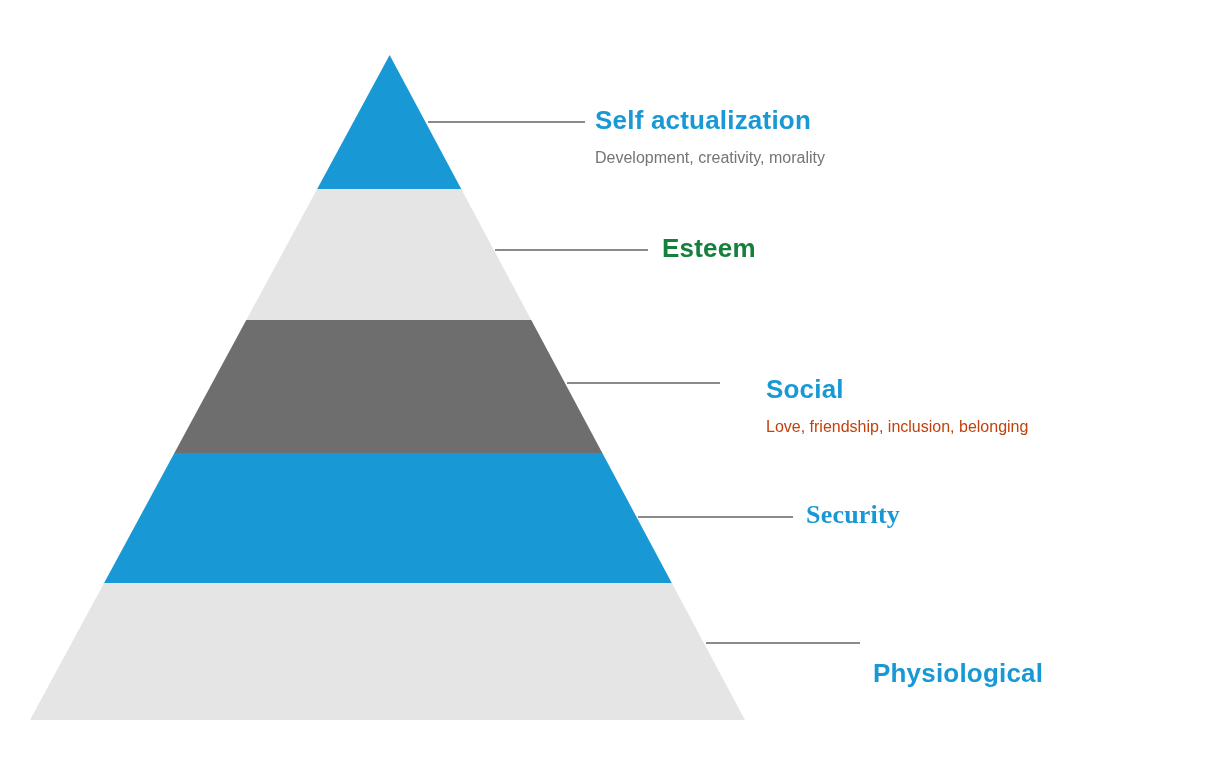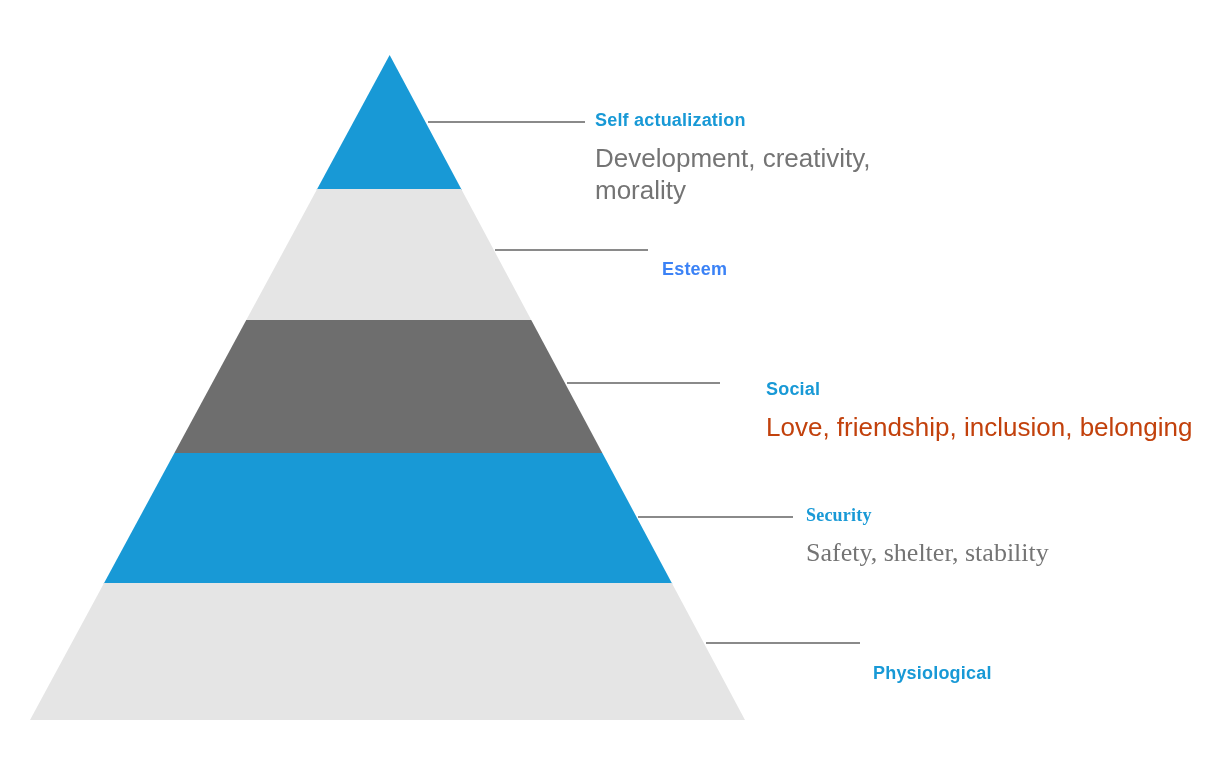--- a/index.html
+++ b/index.html
@@ -52,29 +52,29 @@
   .label-block {
     position: absolute;
   }
   .label-block-0 { left: 595px; top: 104px; width: 320px; }
   .label-block-1 { left: 662px; top: 232px; width: 365px; }
   .label-block-2 { left: 766px; top: 365px; width: 460px; margin-top: 8px; }
   .label-block-3 { left: 806px; top: 499px; width: 360px; font-family: Liberation Serif, serif; }
   .label-block-4 { left: 873px; top: 657px; width: 330px; }
 
   .level-title {
-    font-size: 18px;
+    font-size: 26px;
     font-weight: bold;
     color: #1899d6;
     line-height: 32px;
     letter-spacing: 0.2px;
   }
   .level-desc {
     margin-top: 6px;
-    font-size: 26px;
+    font-size: 16px;
     color: #747474;
     line-height: 32px;
   }
 </style>
 </head>
 <body>
 
 <div class="canvas">
 
   <div class="pyramid">
@@ -90,30 +90,29 @@
   <div class="leader leader-2" style="background: rgb(138, 138, 138);"></div>
   <div class="leader leader-3" style="background: rgb(138, 138, 138);"></div>
   <div class="leader leader-4" style="background: rgb(138, 138, 138);"></div>
 
   <div class="label-block label-block-0">
     <div class="level-title" style="color: rgb(24, 153, 214);">Self actualization</div>
     <div class="level-desc" style="color: rgb(116, 116, 116);">Development, creativity, morality</div>
   </div>
 
   <div class="label-block label-block-1">
-    <div class="level-title" style="color: #3b82f6; margin-top: 21px;">Esteem</div>
+    <div class="level-title" style="color: #15803d;">Esteem</div>
   </div>
 
   <div class="label-block label-block-2">
     <div class="level-title" style="color: rgb(24, 153, 214);">Social</div>
     <div class="level-desc" style="color: #c2410c;">Love, friendship, inclusion, belonging</div>
   </div>
 
   <div class="label-block label-block-3">
     <div class="level-title" style="color: rgb(24, 153, 214);">Security</div>
-    <div class="level-desc" style="color: rgb(116, 116, 116);">Safety, shelter, stability</div>
   </div>
 
   <div class="label-block label-block-4">
     <div class="level-title" style="color: rgb(24, 153, 214);">Physiological</div>
   </div>
 
 </div>
 
 </body></html>

